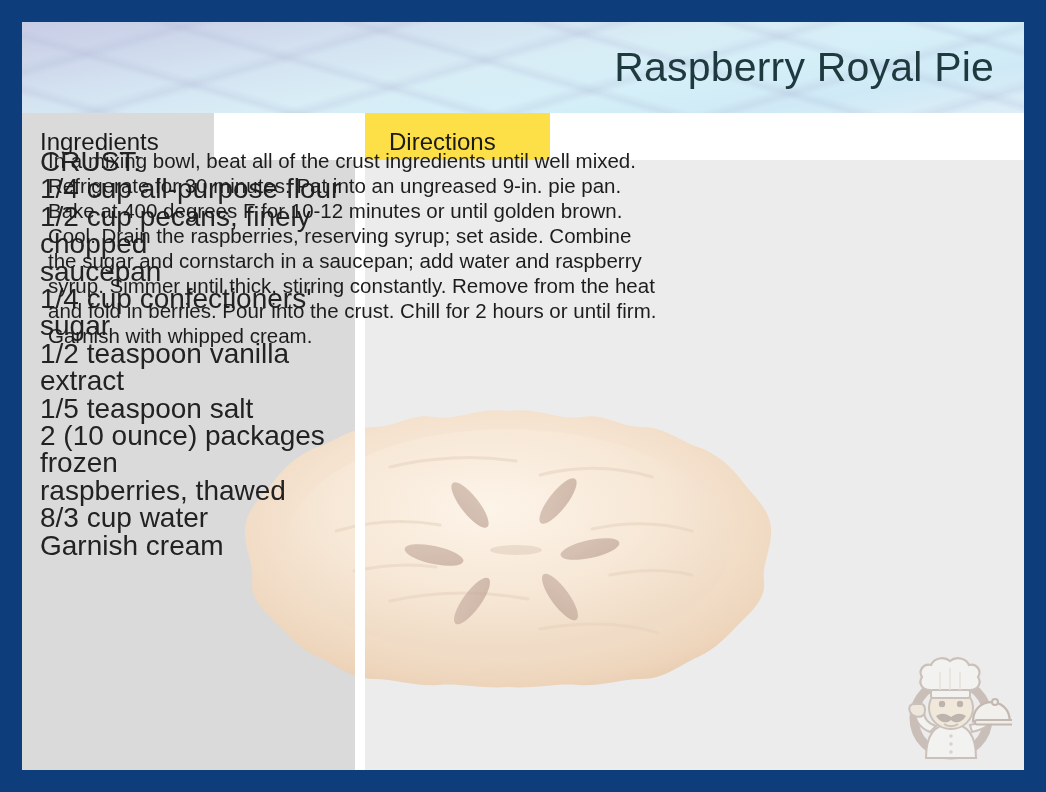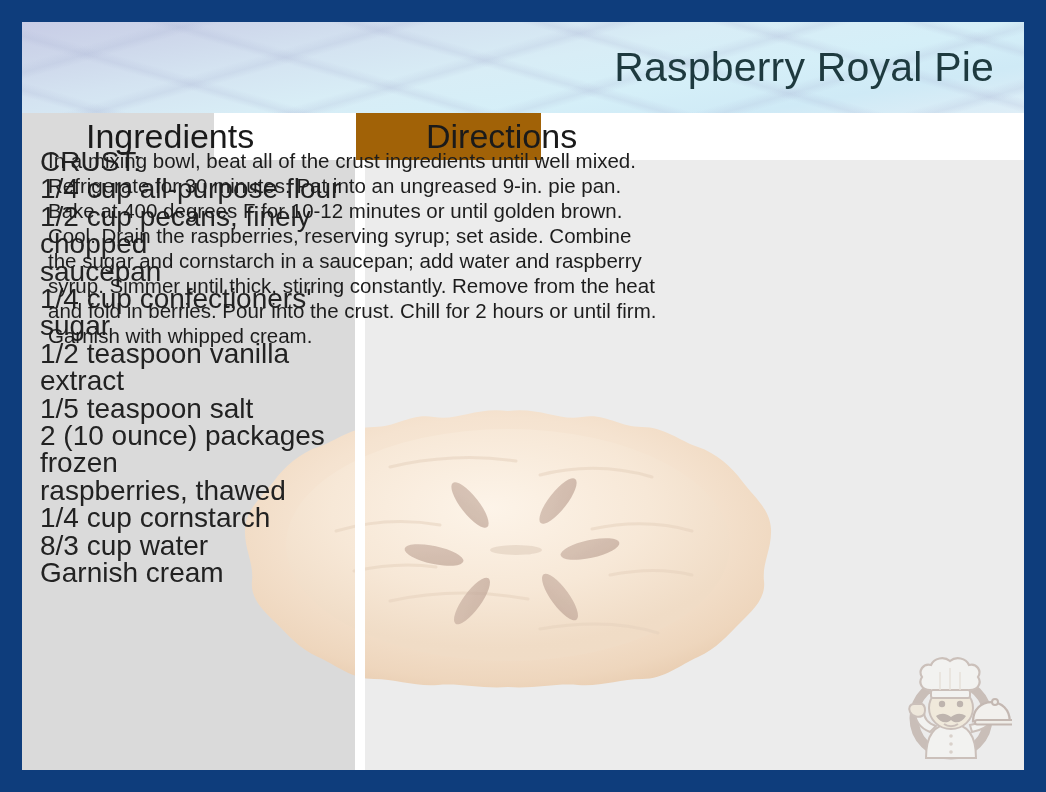--- a/index.html
+++ b/index.html
@@ -89,32 +89,31 @@
     z-index:6;
   }
 
   
   #ingredients-tab {
     position:absolute; left:0px; top:0px;
     width:192px; height:47px;
     background:#dadada;
   }
   #directions-tab {
-    position:absolute; left:334px; top:0px;
+    position:absolute; left:343px; top:0px;
     width:185px; height:47px;
-    background:#a16207;
+    background:#fde047;
   }
   .tab-label {
     position:absolute;
     left:18px; bottom:4px;
-    font-size:34px;
+    font-size:24px;
     font-weight:400;
     color:#1a1a1a;
     white-space:nowrap;
-    margin-left:46px;
   }
   #directions-tab .tab-label { left:24px; }
 
   
   #pie-image {
     position:absolute;
     left:218px; top:292px;
     width:536px; height:286px;
     z-index:3;
     pointer-events:none;
@@ -265,21 +264,20 @@
     <div id="ingredients-list">
       <div class="ing-line">CRUST:</div>
       <div class="ing-line">1/4 cup all-purpose flour</div>
       <div class="ing-line">1/2 cup pecans, finely chopped</div>
       <div class="ing-line">saucepan</div>
       <div class="ing-line">1/4 cup confectioners' sugar</div>
       <div class="ing-line">1/2 teaspoon vanilla extract</div>
       <div class="ing-line">1/5 teaspoon salt</div>
       <div class="ing-line">2 (10 ounce) packages frozen</div>
       <div class="ing-line">raspberries, thawed</div>
-      <div class="ing-line">1/4 cup cornstarch</div>
       <div class="ing-line">8/3 cup water</div>
       <div class="ing-line">Garnish cream</div>
     </div>
 
     <div id="directions-body">
       <p>In a mixing bowl, beat all of the crust ingredients until well mixed. Refrigerate for 30 minutes. Pat into an ungreased 9-in. pie pan. Bake at 400 degrees F for 10-12 minutes or until golden brown. Cool. Drain the raspberries, reserving syrup; set aside. Combine the sugar and cornstarch in a saucepan; add water and raspberry syrup. Simmer until thick, stirring constantly. Remove from the heat and fold in berries. Pour into the crust. Chill for 2 hours or until firm. Garnish with whipped cream.</p>
     </div>
 
     <div id="chef-logo">
       <svg viewBox="0 0 122 122" xmlns="http://www.w3.org/2000/svg">

